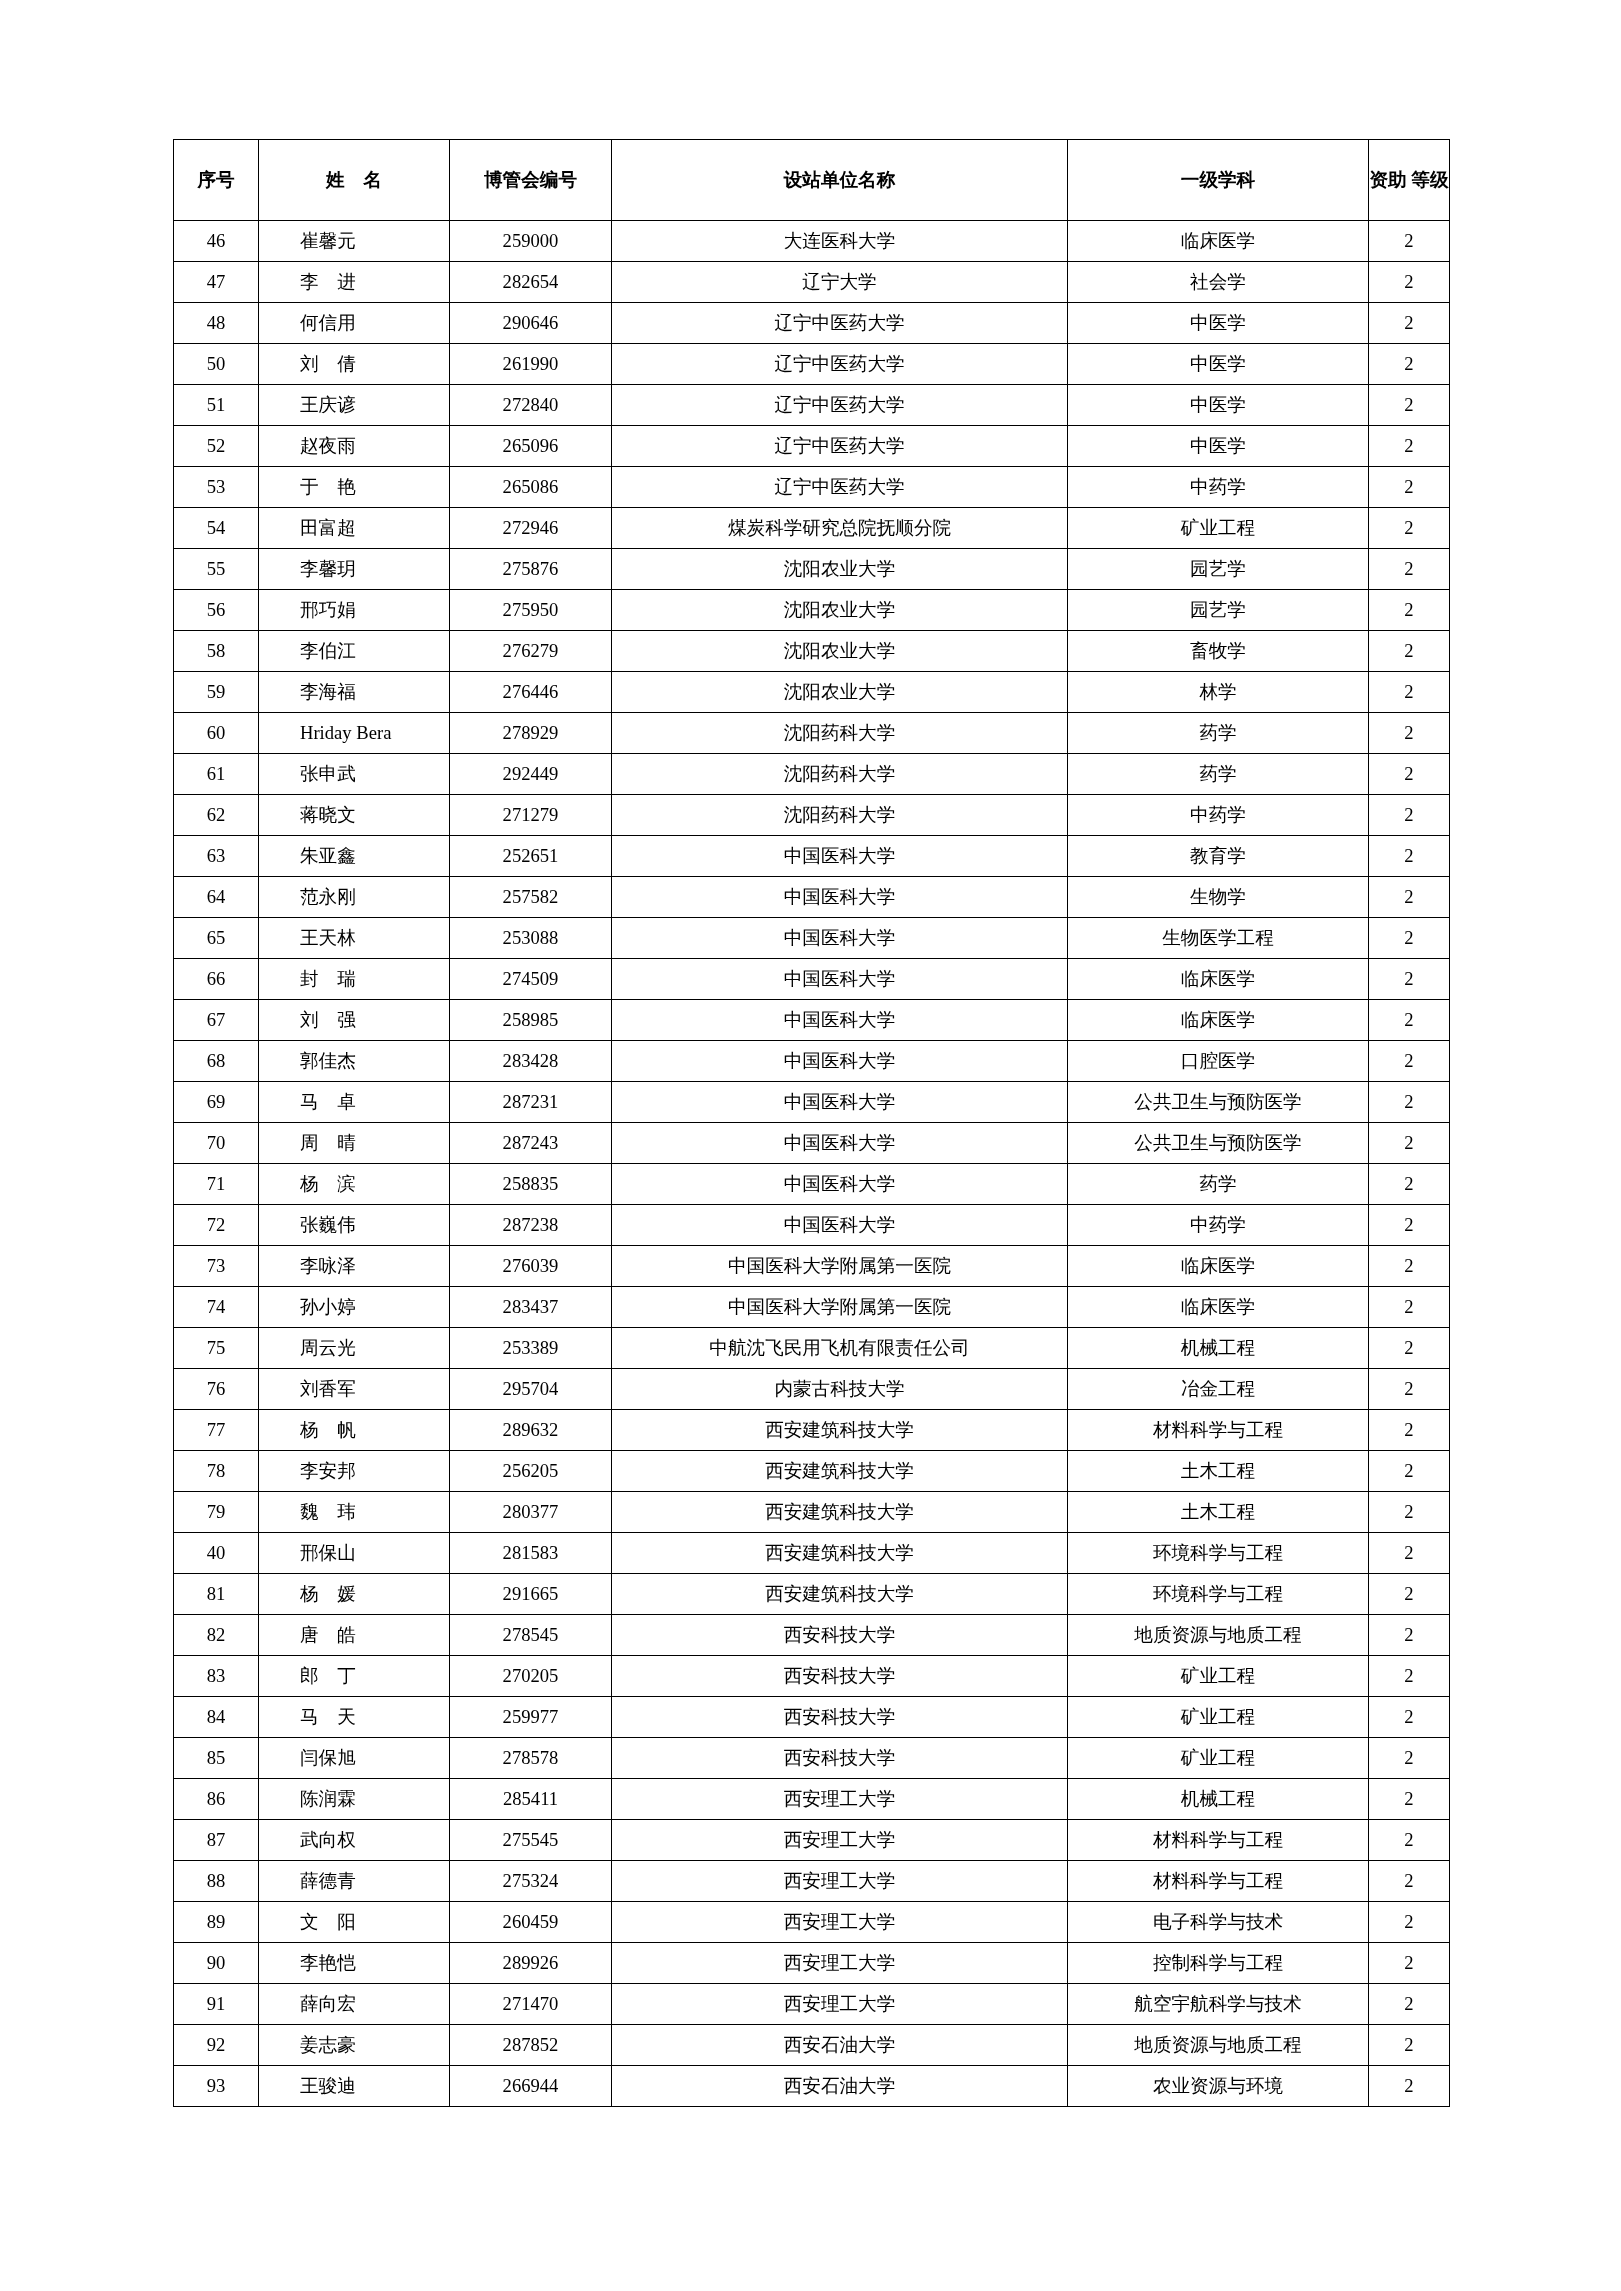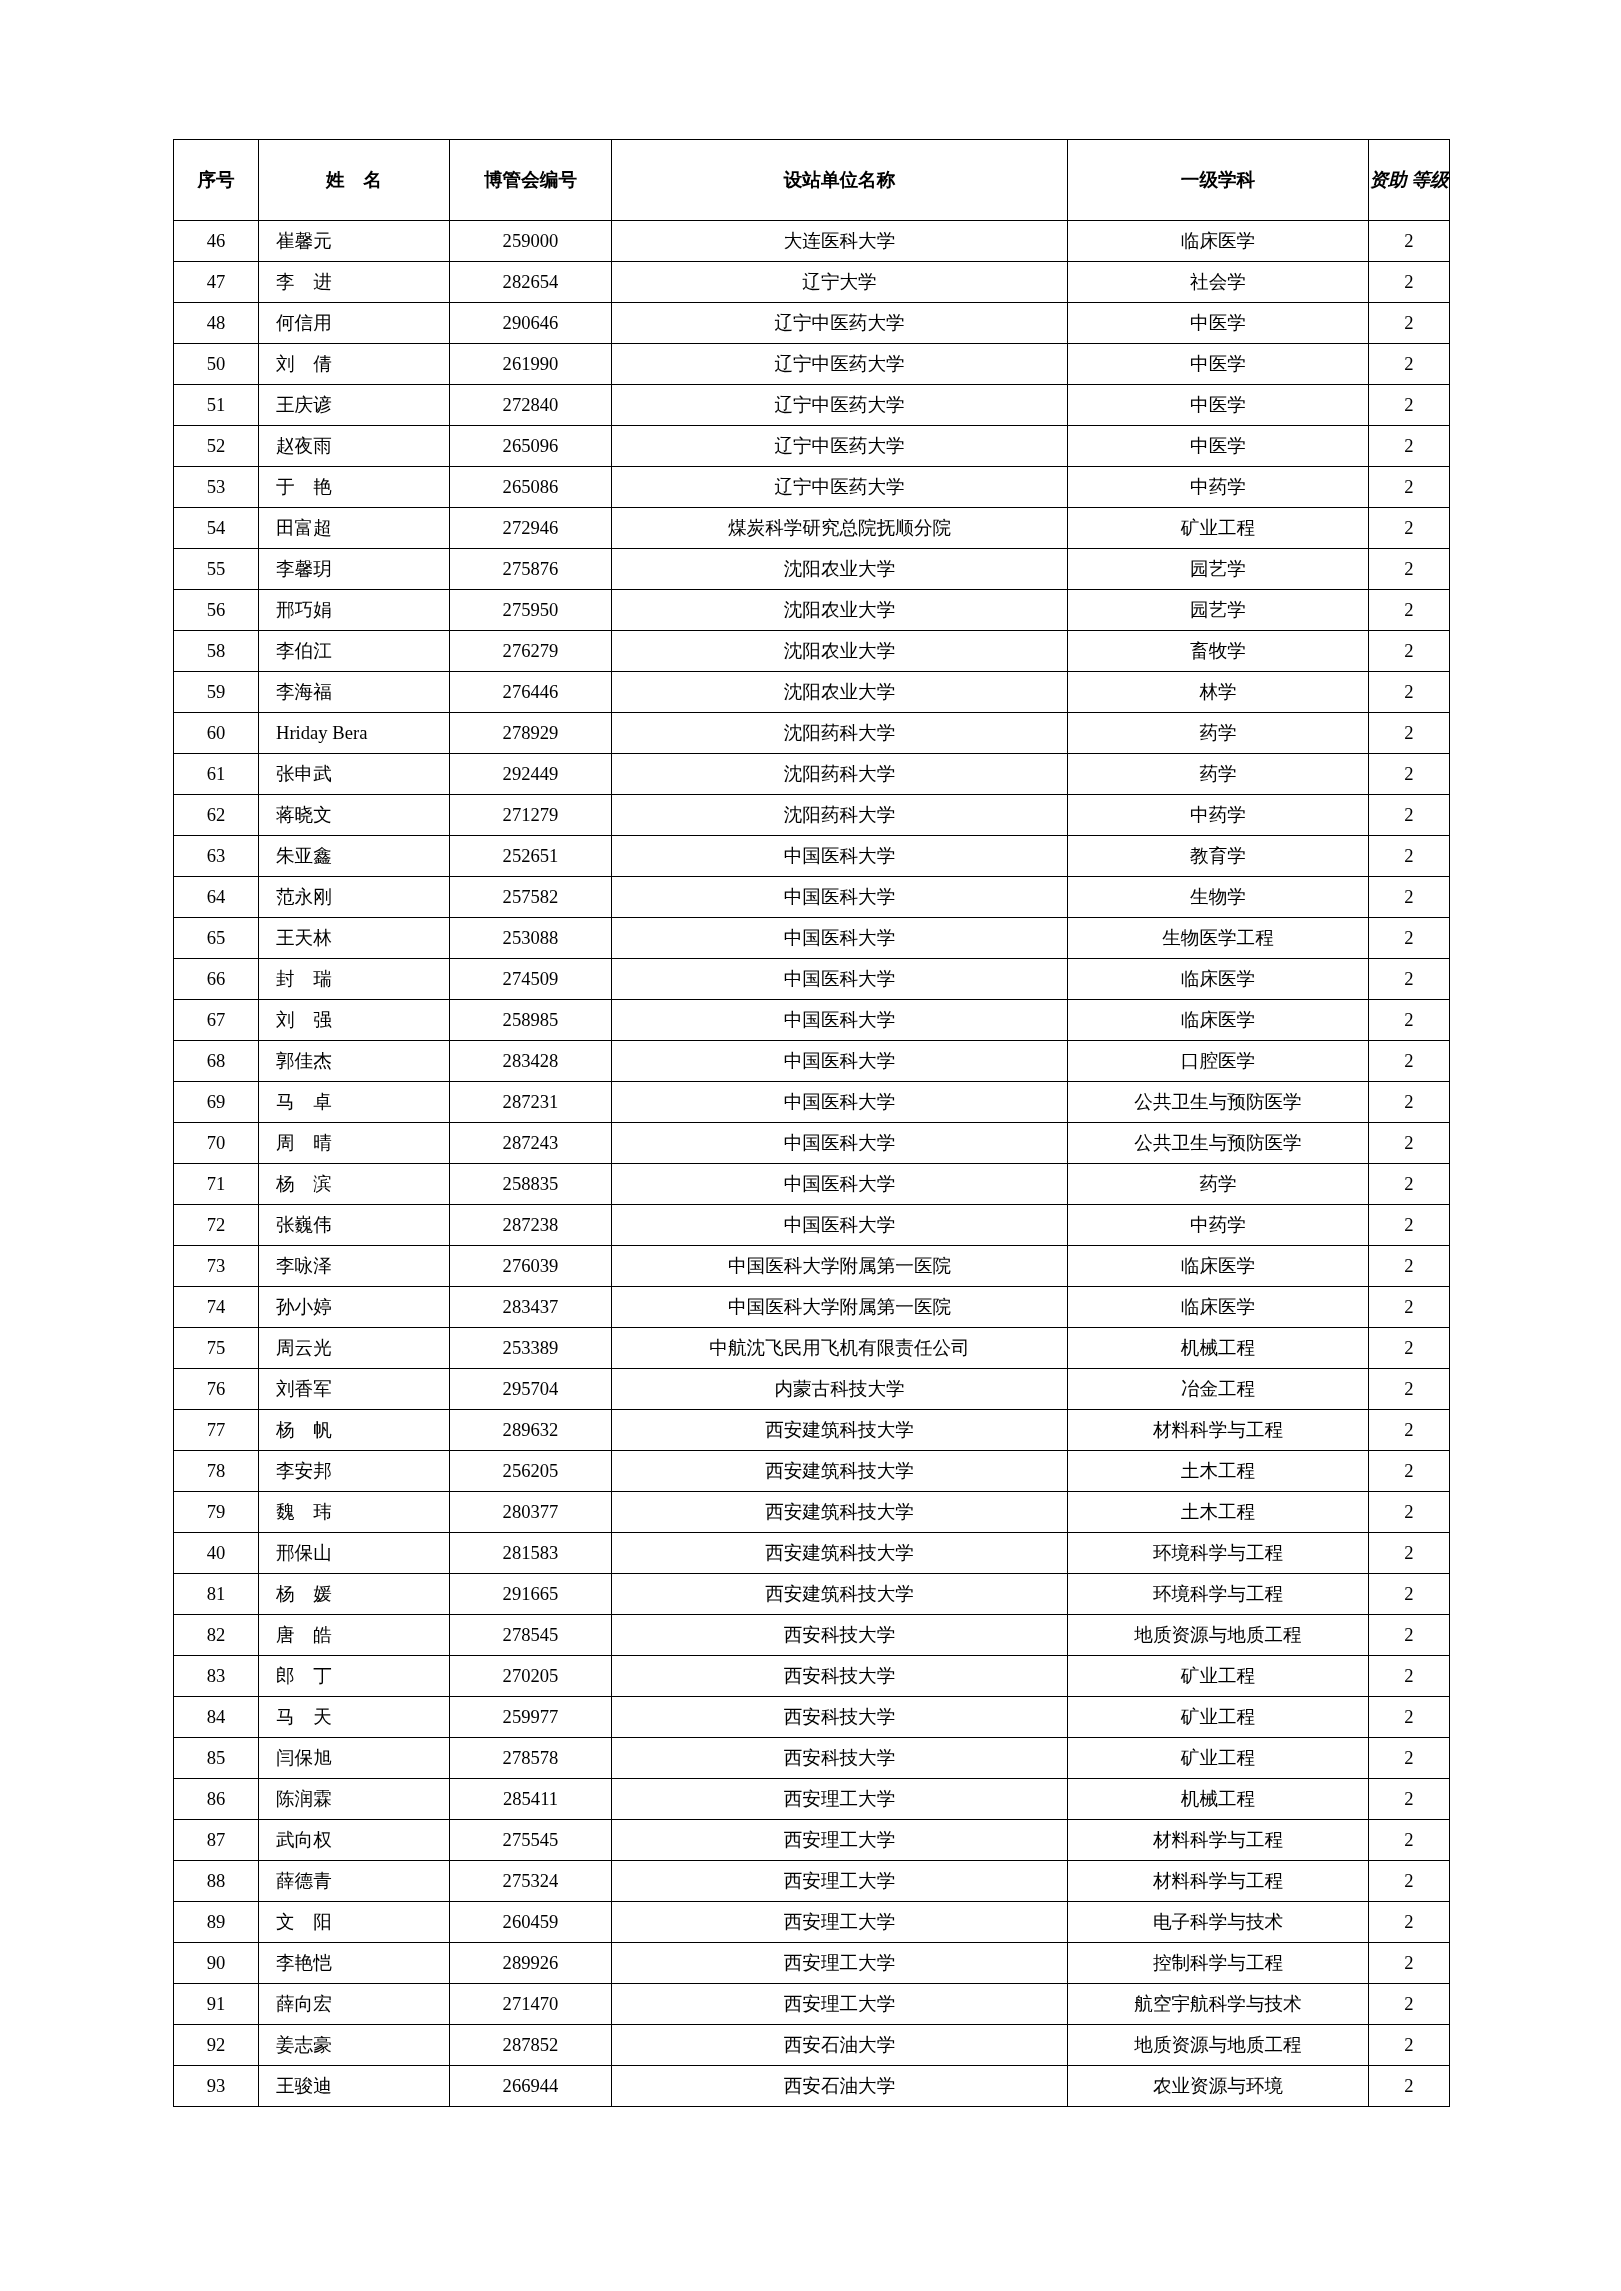--- a/index.html
+++ b/index.html
@@ -43,25 +43,24 @@
   table.roster thead th {
     height: 80px;
     font-weight: bold;
   }
   table.roster tbody td {
     height: 40px;
     font-weight: normal;
   }
   table.roster td.col-name {
     text-align: left;
-    padding-left: 17px;
+    padding-left: 41px;
   }
   th.wrap {
     white-space: pre-line;
-    font-style: italic;
   }
   .page-number {
     position: absolute;
     left: 0;
     right: 0;
     top: 2221px;
     text-align: center;
     font-size: 20.6px;
   }
 </style>

